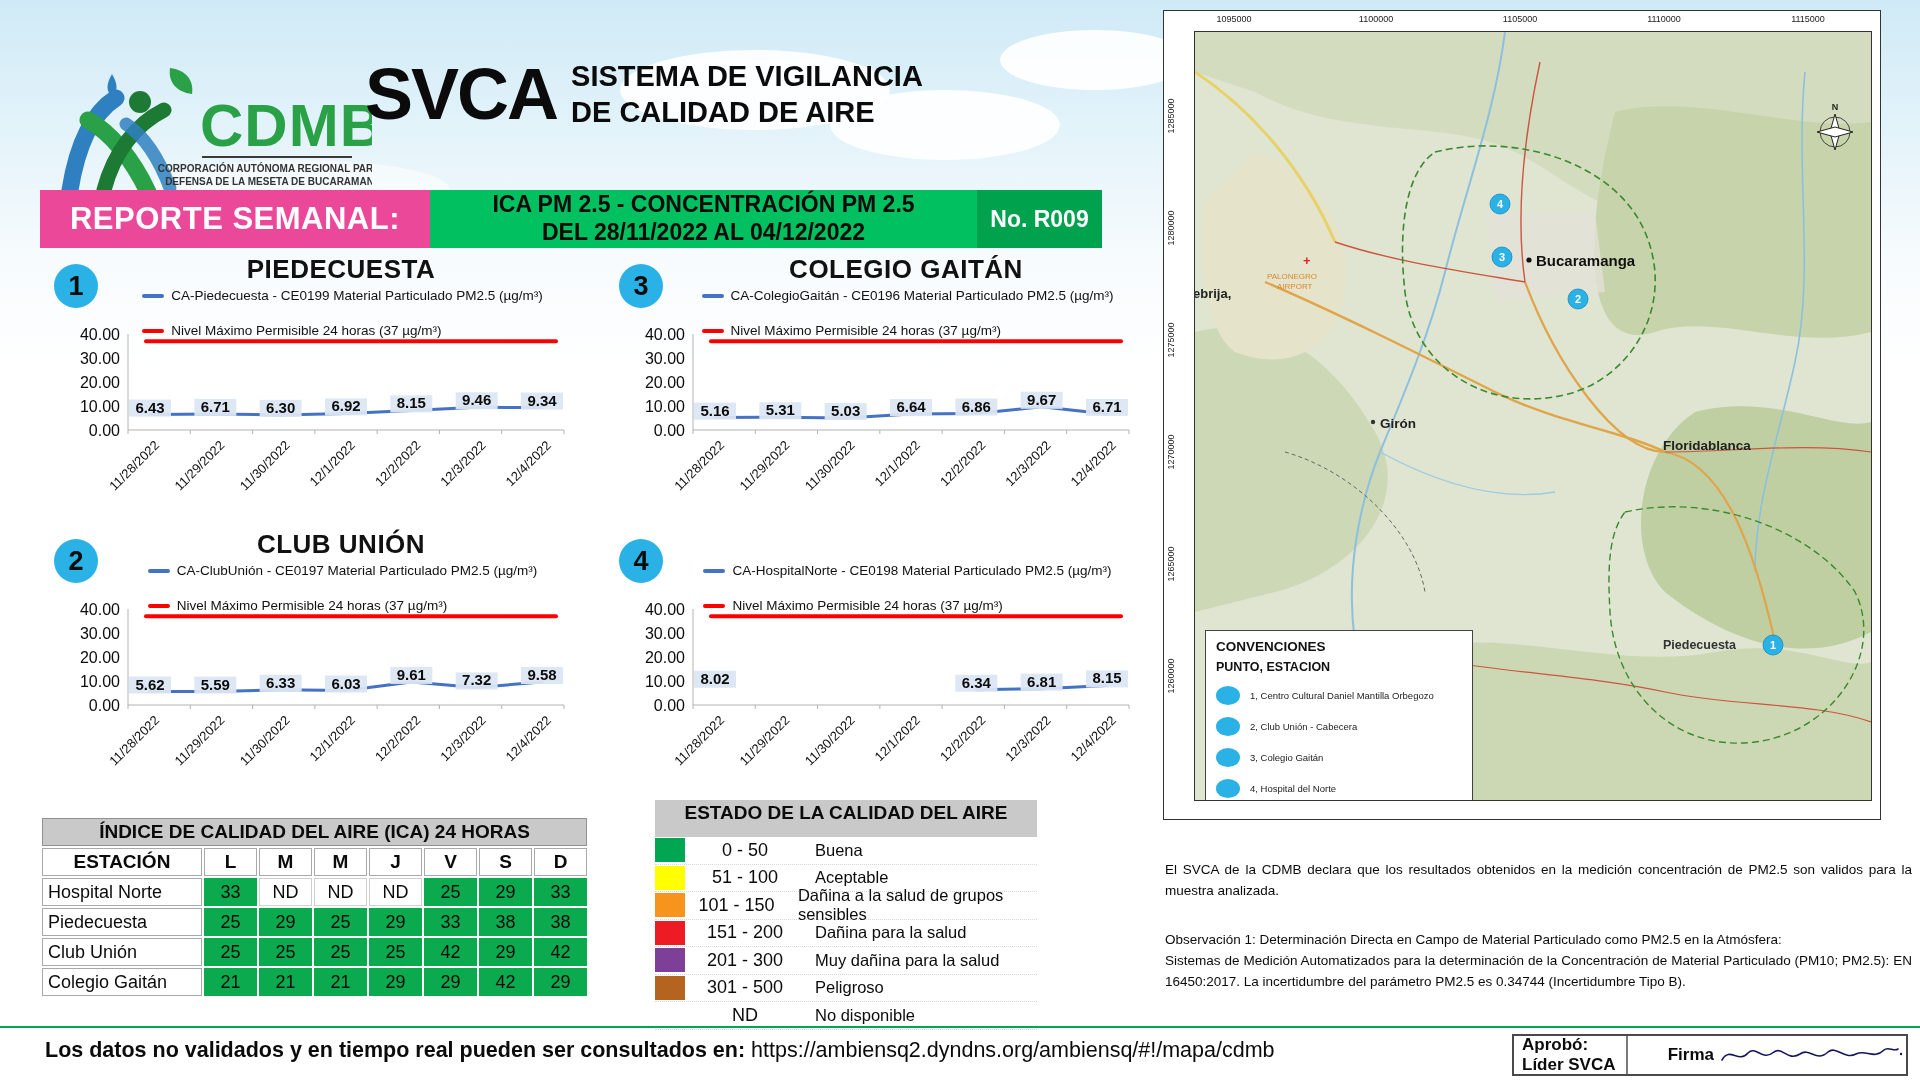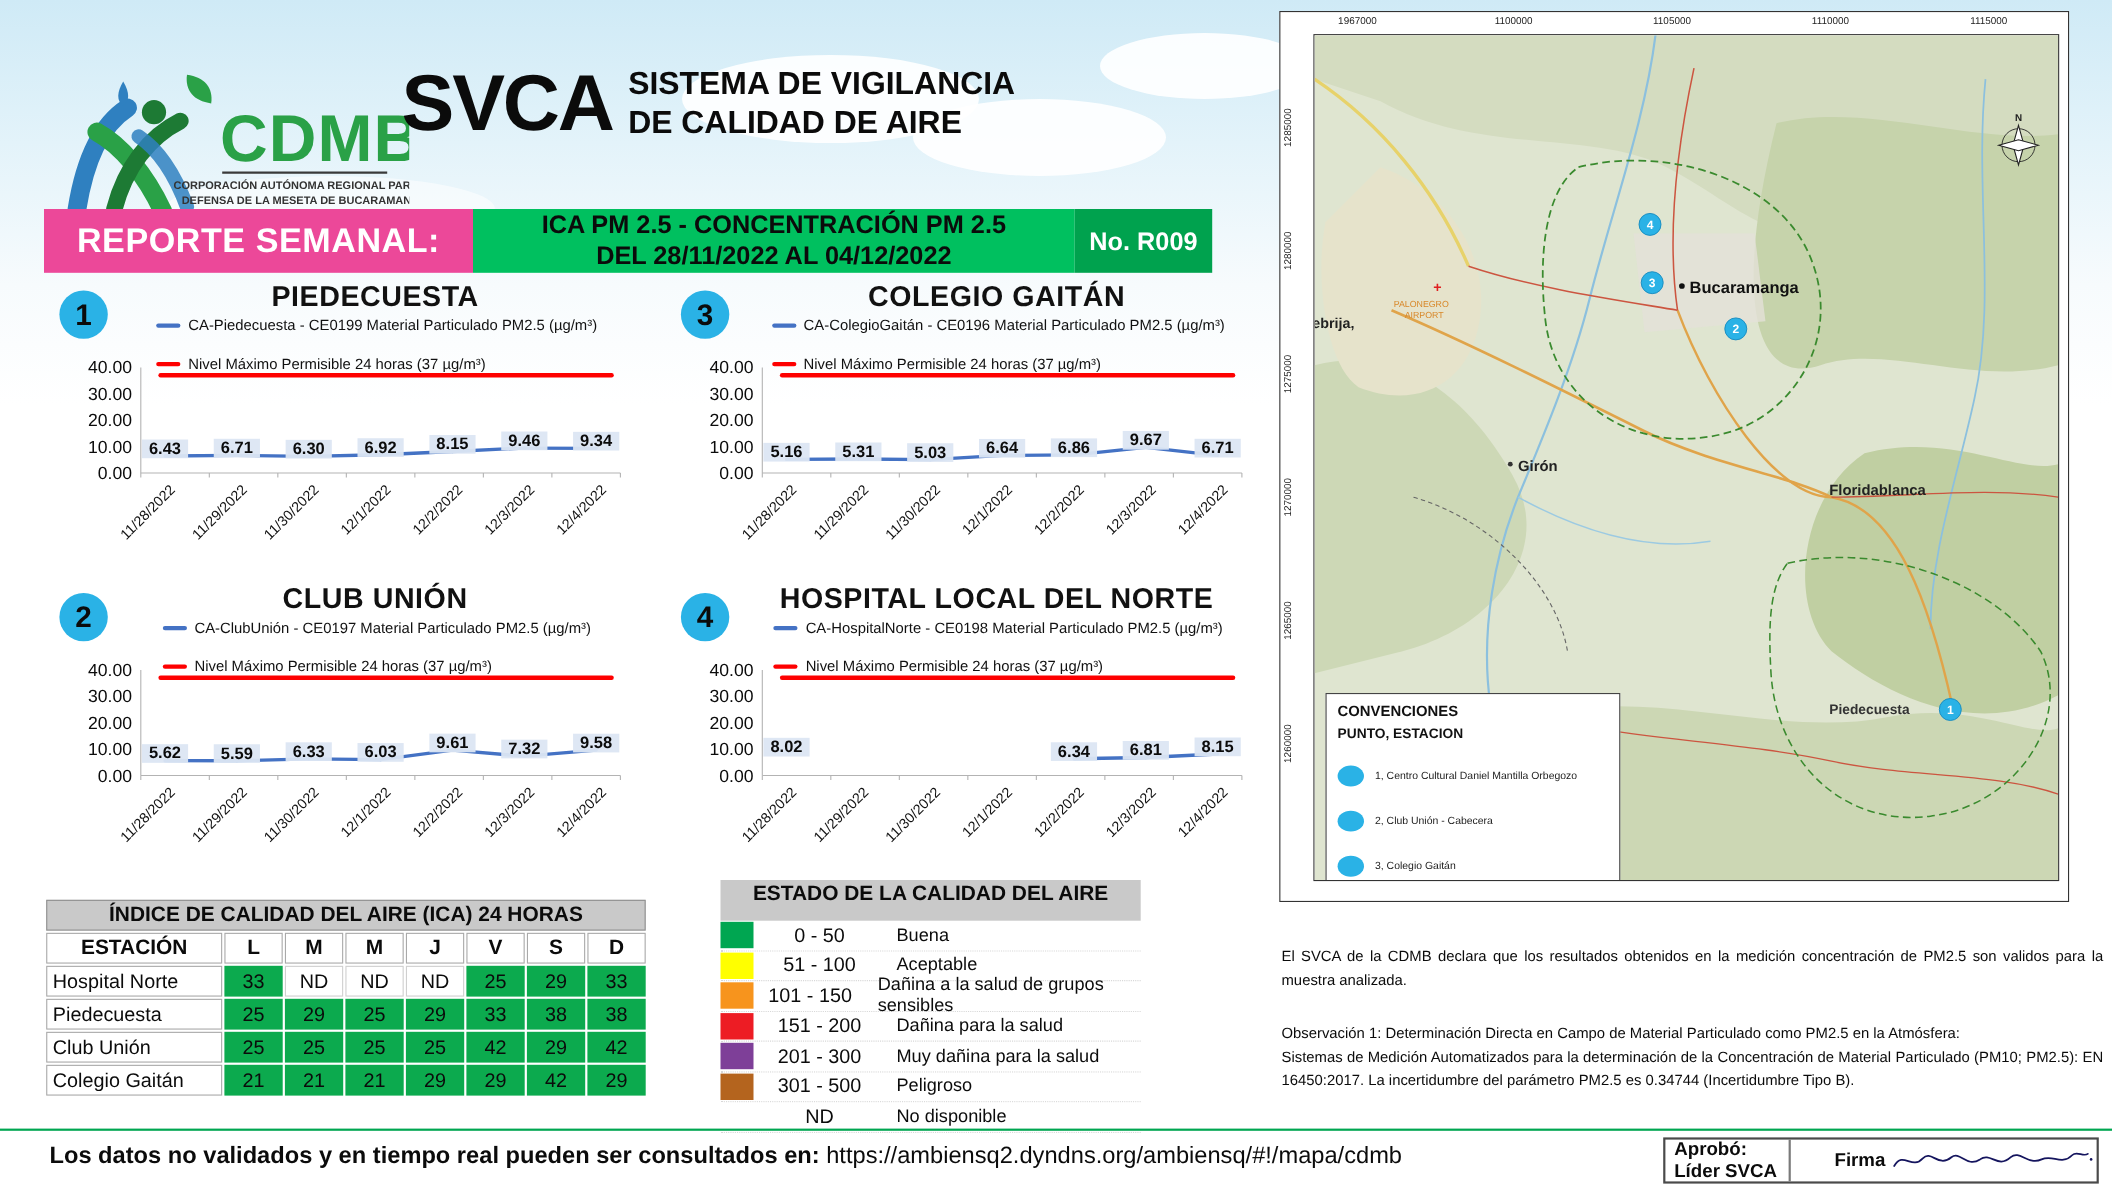--- a/index.html
+++ b/index.html
@@ -48,21 +48,21 @@
   .e-range{width:120px;text-align:center;font-size:18px;color:#0b0b0b;}
   .e-label{font-size:16.5px;color:#0b0b0b;padding-left:10px;}
   
   .map{position:absolute;left:1163px;top:10px;width:716px;height:808px;background:#fff;border:1px solid #333;}
   .map-inner{position:absolute;left:30px;top:20px;width:676px;height:768px;border:1px solid #333;overflow:hidden;}
   .m-top{position:absolute;top:3px;font-size:9px;color:#222;transform:translateX(-50%);}
   .m-left{position:absolute;left:-16px;font-size:9px;color:#222;transform:rotate(-90deg);width:46px;text-align:center;}
   .conv{position:absolute;left:10px;top:598px;width:268px;height:194px;background:#fff;border:1px solid #444;padding:8px 8px 4px 10px;box-sizing:border-box;}
   .conv .c1{font-size:13.5px;font-weight:bold;color:#111;}
   .conv .c2{font-size:12.5px;font-weight:bold;color:#111;margin-top:6px;}
-  .conv-item{display:flex;align-items:center;margin-top:22px;}
+  .conv-item{display:flex;align-items:center;margin-top:12px;}
   .conv-dot{width:24px;height:19px;border-radius:50%;background:#2ab2e6;flex:0 0 auto;margin-right:10px;}
   .conv-item span{font-size:9.5px;color:#222;}
   .conv-lim{display:flex;align-items:center;margin-top:7px;}
   .conv-lim .box{width:26px;height:13px;border:2px dashed #2f8a25;margin-right:10px;}
   .conv-lim span{font-size:14px;color:#222;}
   
   .notes{position:absolute;left:1165px;top:860px;width:747px;color:#0b0b0b;}
   .notes p{margin:0;font-size:13.5px;line-height:1.55;text-align:justify;white-space:pre-line;}
   .notes p + p{margin-top:28px;}
   
@@ -291,21 +291,20 @@
       <text x="175.32999999999998" y="124" font-size="13" fill="#111" text-anchor="end" transform="rotate(-45 175.32999999999998 124)">11/29/2022</text>
       <text x="240.66" y="124" font-size="13" fill="#111" text-anchor="end" transform="rotate(-45 240.66 124)">11/30/2022</text>
       <text x="305.99" y="124" font-size="13" fill="#111" text-anchor="end" transform="rotate(-45 305.99 124)">12/1/2022</text>
       <text x="371.32" y="124" font-size="13" fill="#111" text-anchor="end" transform="rotate(-45 371.32 124)">12/2/2022</text>
       <text x="436.65" y="124" font-size="13" fill="#111" text-anchor="end" transform="rotate(-45 436.65 124)">12/3/2022</text>
       <text x="501.98" y="124" font-size="13" fill="#111" text-anchor="end" transform="rotate(-45 501.98 124)">12/4/2022</text>
     </svg>
 </div>
 <div class="chart" style="left:615px;top:527px;">
   <div class="badge">4</div>
-  <div class="c-title">HOSPITAL LOCAL DEL NORTE</div>
   <div class="c-legend">
       <div class="inner">
         <div class="lg-row">
           <span class="lg-dash" style="background: rgb(68, 114, 196);"></span>
           <span>CA-HospitalNorte - CE0198 Material Particulado PM2.5 (µg/m³)</span>
         </div>
         <div class="lg-row">
           <span class="lg-dash" style="background: rgb(254, 0, 0);"></span>
           <span>Nivel Máximo Permisible 24 horas (37 µg/m³)</span>
         </div>
@@ -442,21 +441,21 @@
       <div class="e-row">
         <div class="e-swatch"></div>
         <div class="e-range">ND</div>
         <div class="e-label">No disponible</div>
       </div>
     </div>
 </div>
 
 <div class="map">
   <div>
-      <span class="m-top" style="left: 70px;">1967000</span>
+      <span class="m-top" style="left: 70px;">1095000</span>
       <span class="m-top" style="left: 212px;">1100000</span>
       <span class="m-top" style="left: 356px;">1105000</span>
       <span class="m-top" style="left: 500px;">1110000</span>
       <span class="m-top" style="left: 644px;">1115000</span>
     </div>
   <div>
       <span class="m-left" style="top: 100px;">1285000</span>
       <span class="m-left" style="top: 212px;">1280000</span>
       <span class="m-left" style="top: 324px;">1275000</span>
       <span class="m-left" style="top: 436px;">1270000</span>

